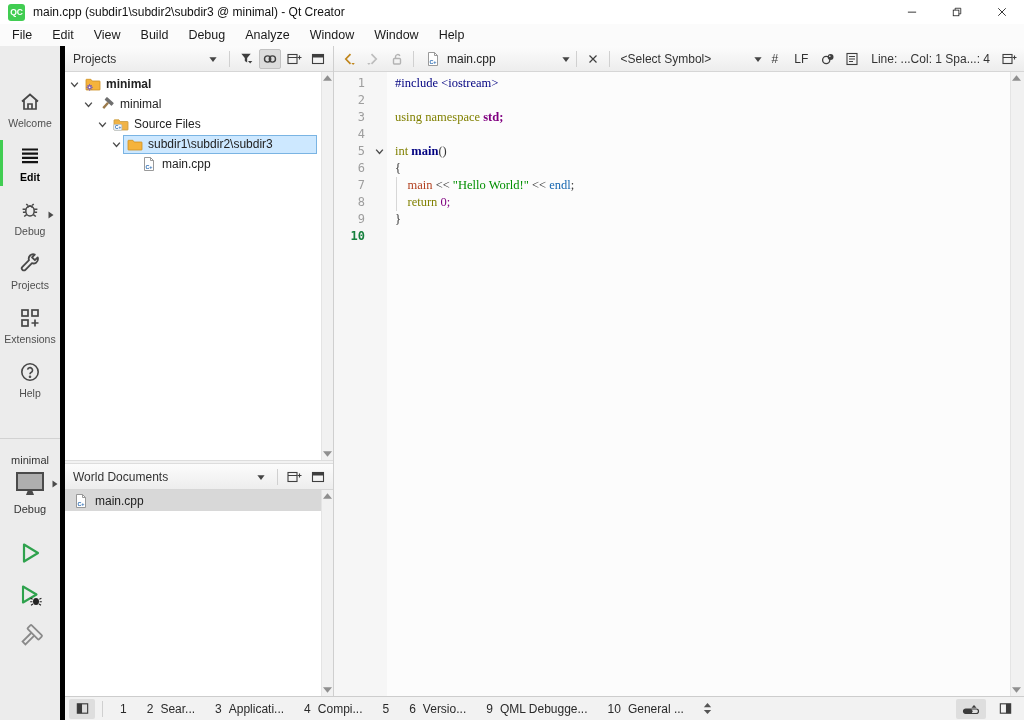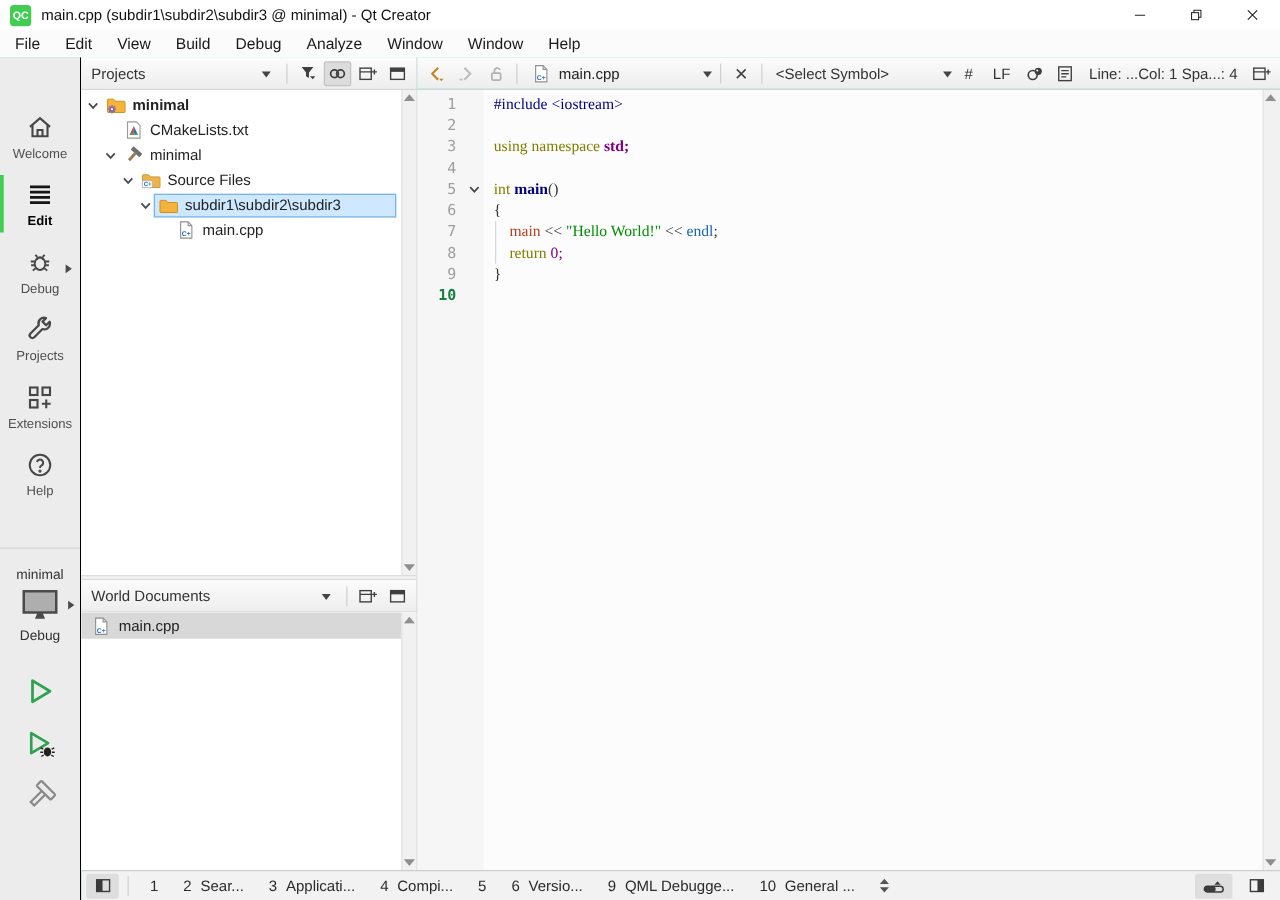--- a/index.html
+++ b/index.html
@@ -1,37 +1,37 @@
 <!DOCTYPE html>
 <html><head>
 <meta charset="utf-8">
 <style>
   *{box-sizing:border-box;margin:0;padding:0}
   html,body{width:1024px;height:720px;overflow:hidden}
   body{font-family:"Liberation Sans",sans-serif;font-size:12px;color:#222;background:#fff}
-  .app{position:relative;width:1024px;height:720px;background:#5eead4;overflow:hidden}
+  .app{position:relative;width:1024px;height:720px;background:#ec4899;overflow:hidden}
 
   
   .titlebar{height:24px;display:flex;align-items:center;padding-left:8px;background:#fff}
   .logo{width:17px;height:17px;border-radius:3px;background:#41cd52;color:#fff;font-size:8.5px;font-weight:bold;display:flex;align-items:center;justify-content:center;margin-right:8px}
   .title{font-size:12px;color:#111;white-space:nowrap}
   .win-controls{margin-left:auto;display:flex;height:24px}
   .win-btn{width:45px;height:24px;display:flex;align-items:center;justify-content:center}
 
   
   .menubar{height:22px;display:flex;align-items:flex-start;background:#fbfbfb;padding-left:2px}
   .menu-item{padding:0 10px;font-size:12.5px;color:#1a1a1a;height:22px;display:flex;align-items:center}
 
   
   .main{display:flex;height:674px}
   .right-col{flex:1;display:flex;flex-direction:column;min-width:0}
   .content-row{flex:1;display:flex;min-height:0}
 
   
-  .sidebar{width:65px;flex:0 0 65px;background:#ececec;border-right:1px solid #000000;display:flex;flex-direction:column;overflow:hidden}
+  .sidebar{width:65px;flex:0 0 65px;background:#ececec;border-right:5px solid #000000;display:flex;flex-direction:column;overflow:hidden}
   #mode-list{padding-top:36px}
   .mode{position:relative;height:54px;display:flex;flex-direction:column;align-items:center;justify-content:center}
   .mode .mlabel{font-size:10.5px;color:#4f4f4f;margin-top:3px}
   .mode.active .mlabel{color:#000;font-weight:bold}
   .mode.active::before{content:"";position:absolute;left:0;top:4px;bottom:4px;width:3px;background:#41cd52}
   .mode.disabled .mlabel{color:#bfbfbf}
   .mode .mflyout{position:absolute;right:5px;top:20px}
   .side-divider{height:1px;background:#d2d2d2;margin-top:32px}
   .kit{margin-top:15px;display:flex;flex-direction:column;align-items:center;position:relative}
   .kit-project,.kit-config{font-size:11px;color:#333}
@@ -330,35 +330,20 @@
                       </g>
                       <circle cx="4.6" cy="11.3" r="2.2" fill="#7D5FB2"></circle>
                       <circle cx="4.6" cy="11.3" r=".9" fill="#fff"></circle>
                     </svg>
                   </span>
                   <span class="t-label bold">minimal</span>
                 </div>
               </div>
               <div class="tree-row">
                 <span style="width: 16px; flex: 0 0 16px;"></span>
-                <span class="chev"></span>
-                <div class="row-body">
-                  <span class="t-icon ic">
-                    <svg width="16" height="16" viewBox="0 0 16 16">
-                      <path d="M3 1.5h7.2L13 4.3v10.2H3z" fill="#fff" stroke="#9a9a9a" stroke-width=".9"></path>
-                      <path d="M8 4.8 4.6 12h3.4z" fill="#D6414D"></path>
-                      <path d="M8 4.8 11.4 12H8z" fill="#2B6FBA"></path>
-                      <path d="M5.8 10.6h4.4L11.4 12H4.6z" fill="#4FA95B"></path>
-                    </svg>
-                  </span>
-                  <span class="t-label">CMakeLists.txt</span>
-                </div>
-              </div>
-              <div class="tree-row">
-                <span style="width: 16px; flex: 0 0 16px;"></span>
                 <span class="chev">
                   <svg width="13" height="13" viewBox="0 0 14 14">
                     <path d="M3.4 5l3.6 4 3.6-4" fill="none" stroke="#4b4b4b" stroke-width="1.5"></path>
                   </svg>
                 </span>
                 <div class="row-body">
                   <span class="t-icon ic">
                     <svg width="16" height="16" viewBox="0 0 16 16">
                       <g transform="rotate(42 8 8)">
                         <rect x="3.2" y="2.8" width="9.4" height="3.6" rx=".6" fill="#6f6f6f"></rect>

